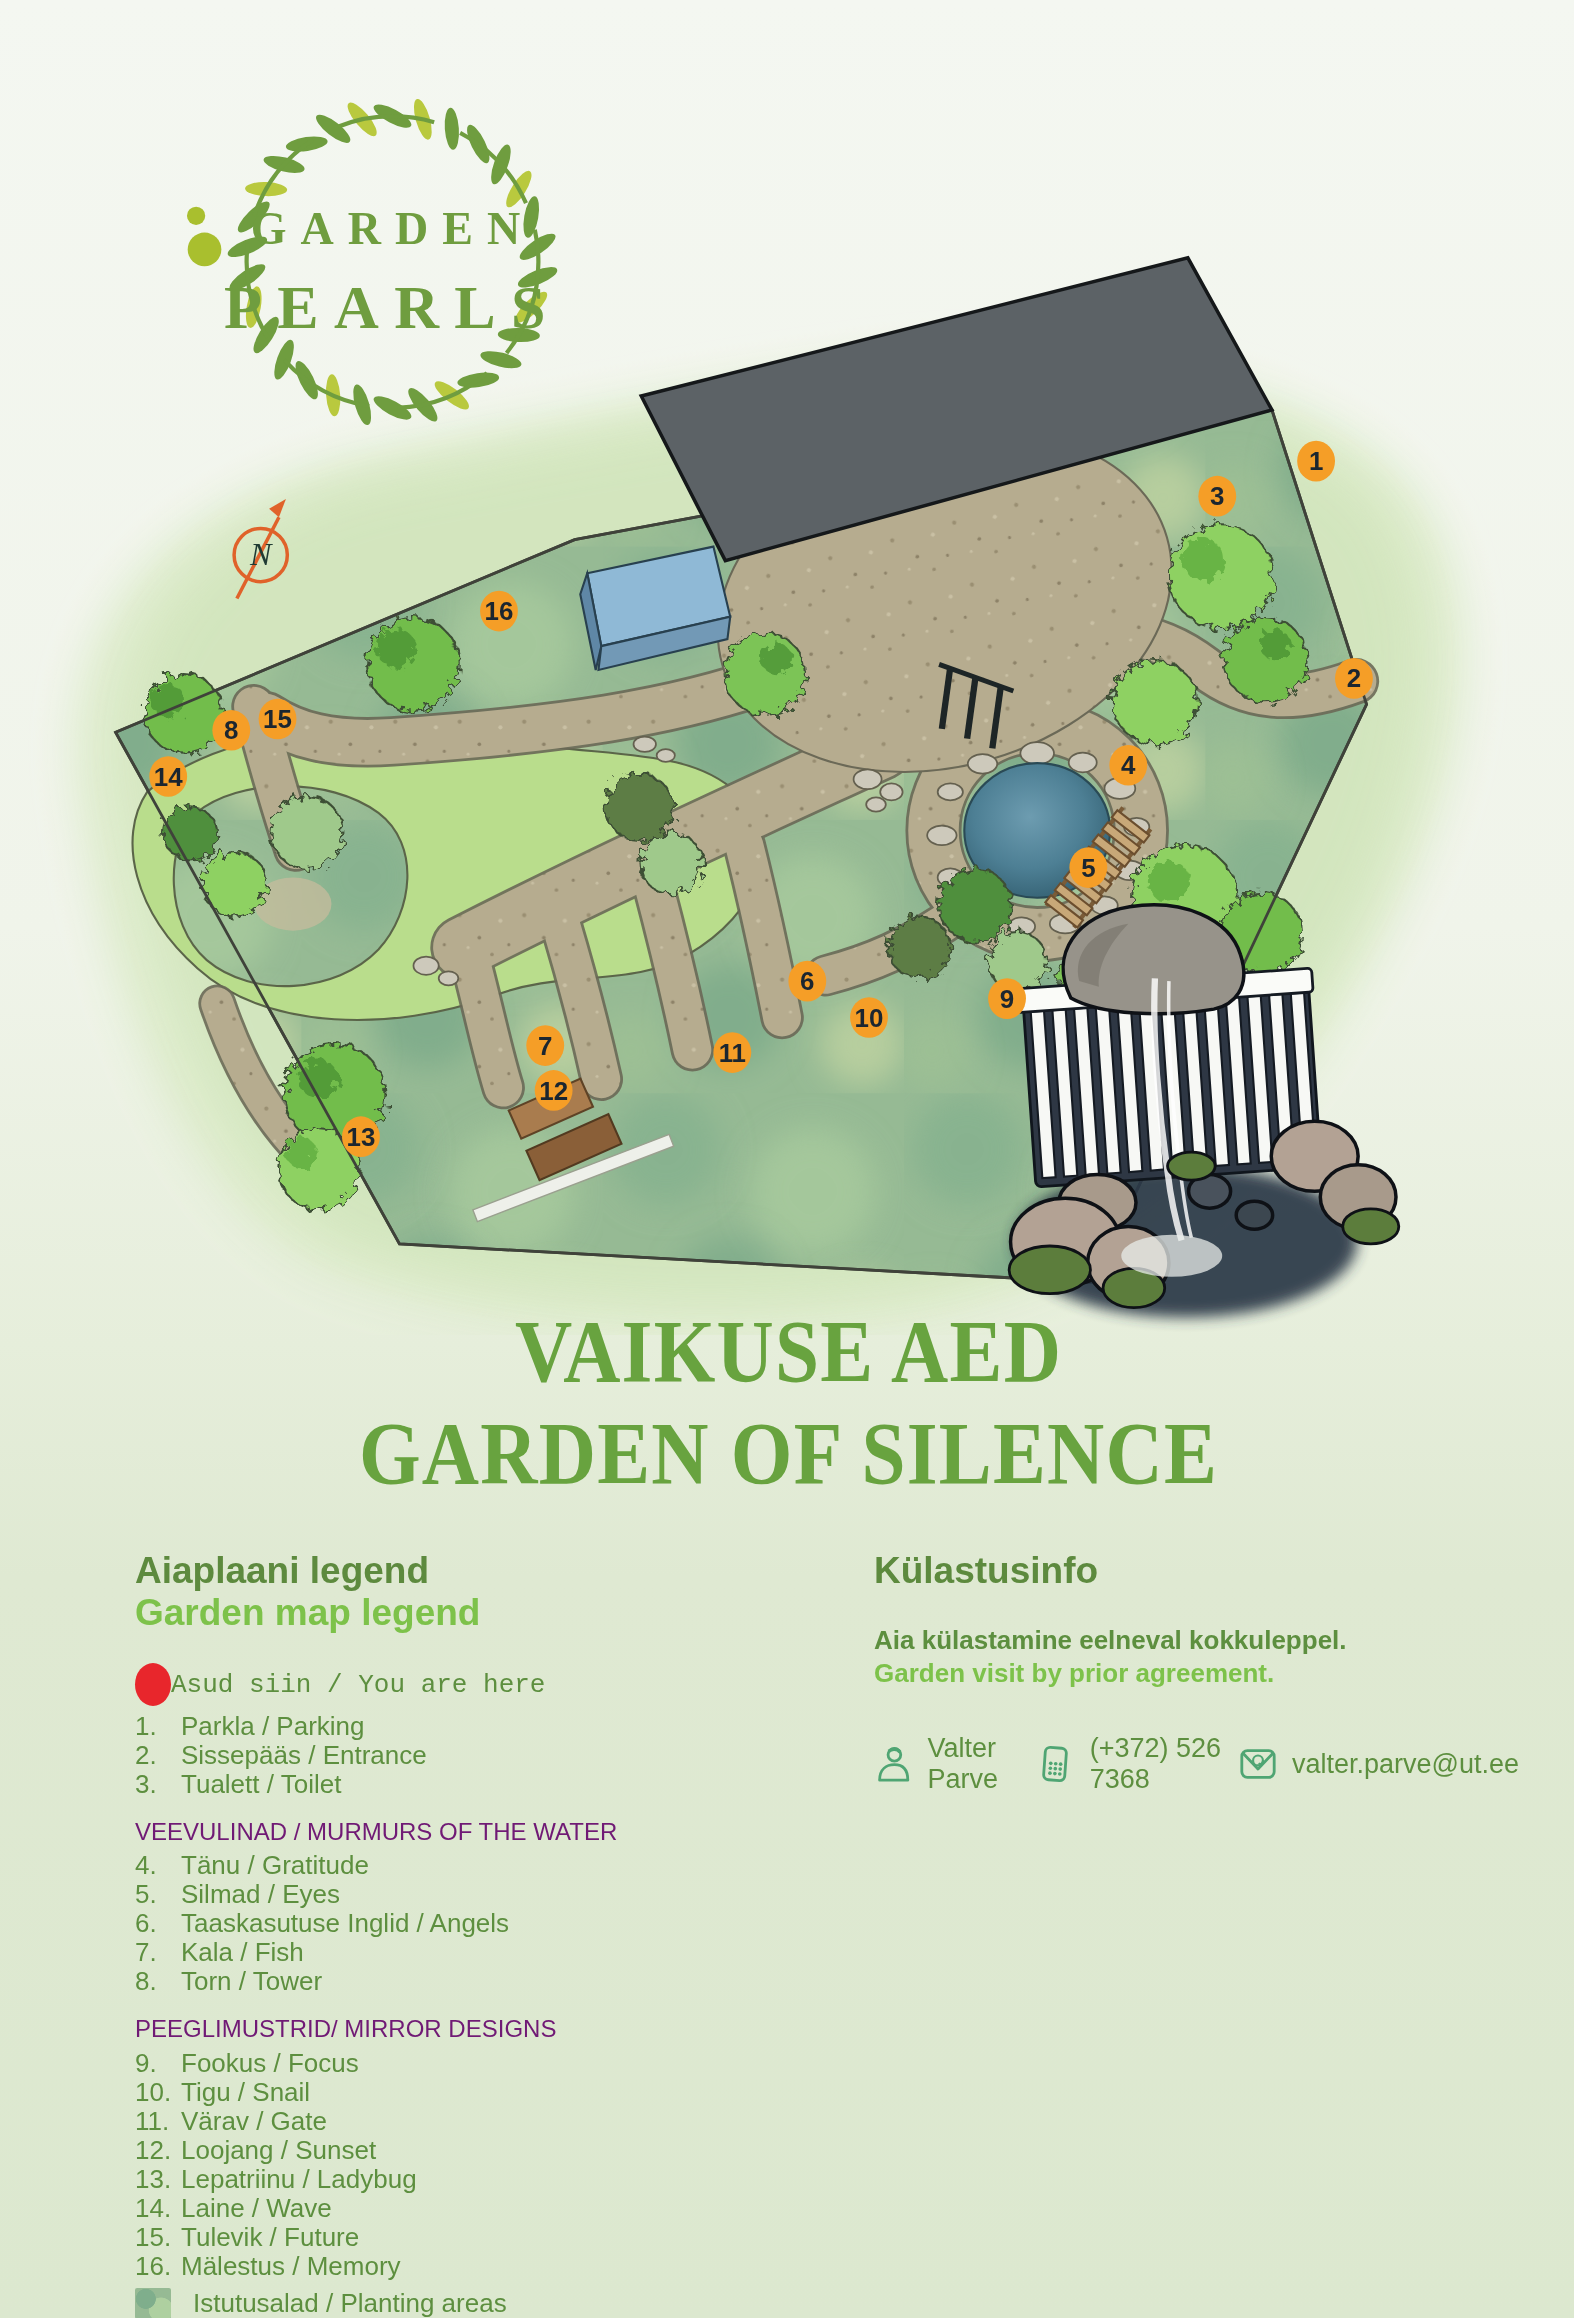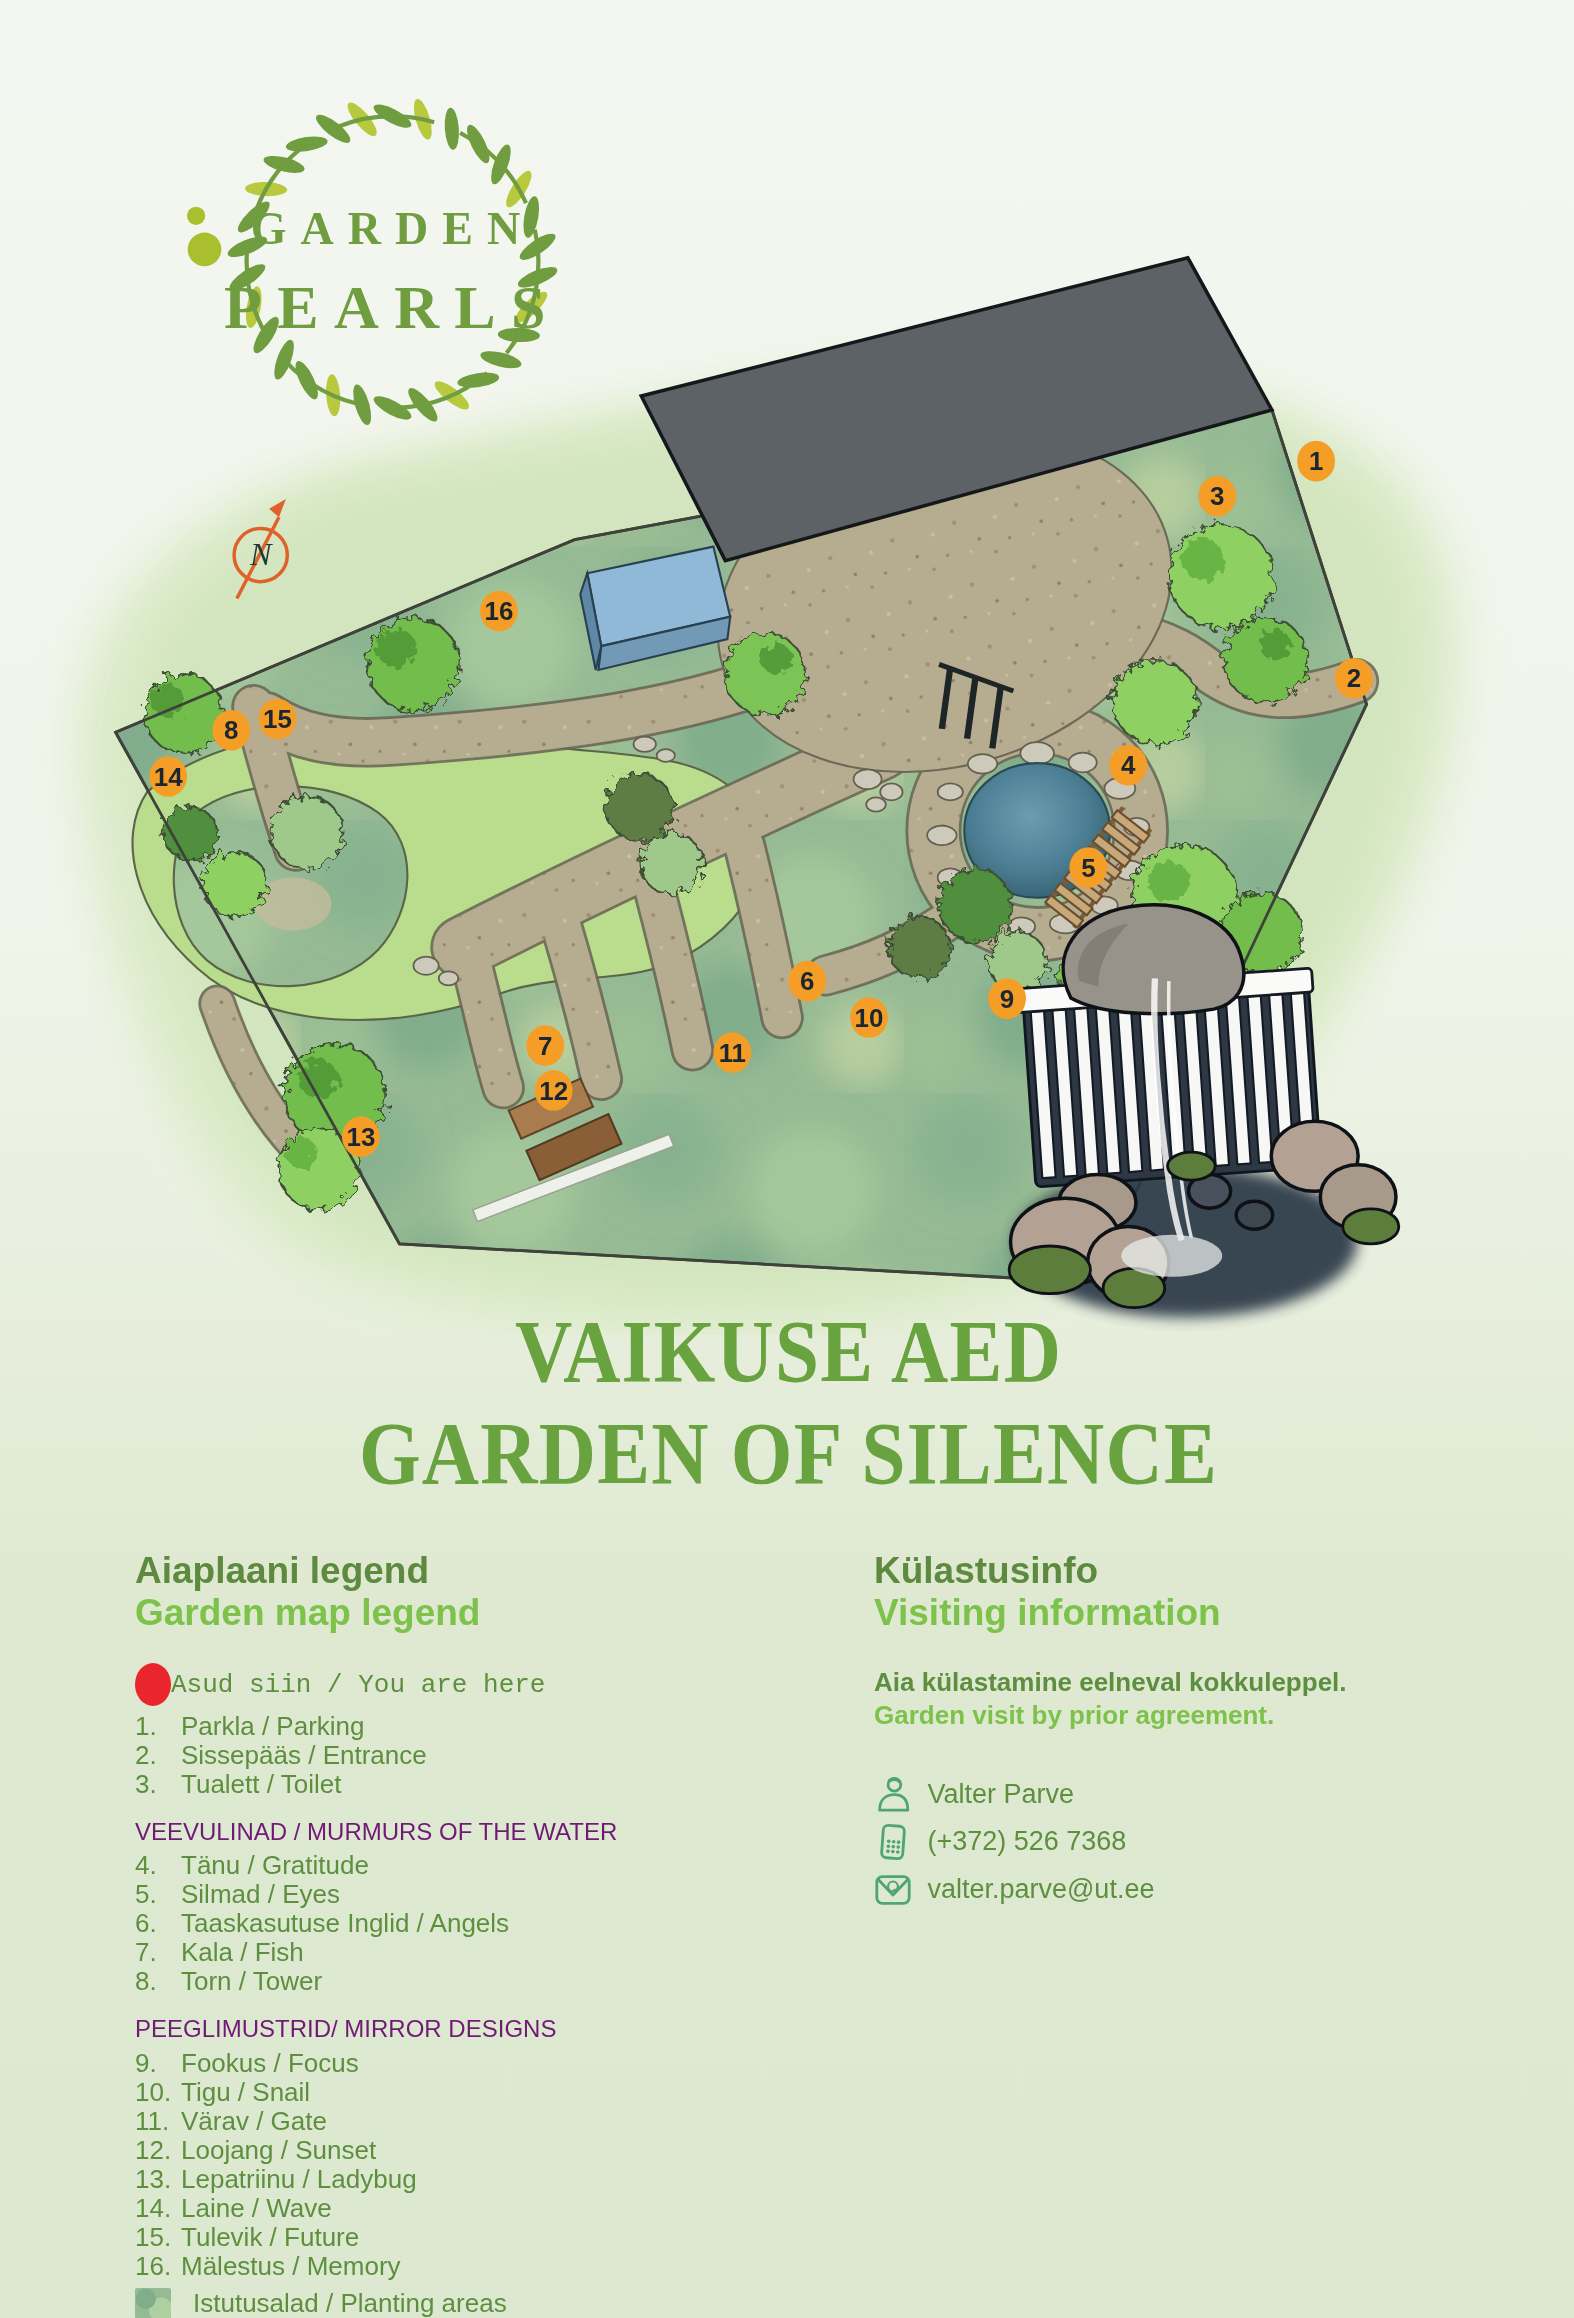--- a/index.html
+++ b/index.html
@@ -35,21 +35,21 @@
   .leg-num{width:46px;flex:0 0 auto;}
   .leg-group{font-size:24px;line-height:29px;color:#701a75;margin-top:18px;margin-bottom:4.2px;}
   .planting-row{display:flex;align-items:center;gap:14px;margin-top:7px;}
   .planting-swatch{width:36px;height:31px;flex:0 0 auto;border-radius:2.1px;
     background:radial-gradient(circle at 30% 35%,#7fae8c 0 30%,transparent 32%),
                radial-gradient(circle at 72% 70%,#aed0a0 0 35%,transparent 37%),
                #96ba94;}
   .planting-label{font-size:26px;color:#5d8f3f;margin-left:8px;}
   .visit-note1{margin-top:32px;font-size:26px;line-height:33px;color:#5d8f3f;font-weight:bold;}
   .visit-note2{font-size:26px;line-height:33px;color:#7dc24a;font-weight:bold;}
-  .contacts{margin-top:43px;display:flex;flex-direction:column;gap:9.8px;}
+  .contacts{margin-top:43px;display:flex;flex-direction:row;gap:9.8px;}
   .contact-row{display:flex;align-items:center;gap:15.4px;}
   .contact-row svg{flex:0 0 auto;}
   .contact-text{font-size:27px;color:#5d8f3f;}
 </style>
 </head>
 <body>
 
 <div class="page">
 
   <svg class="map-svg" width="1574" height="1335" viewBox="0 0 2246 1905">
@@ -494,21 +494,20 @@
       </div>
 
     <div class="planting-row">
       <span class="planting-swatch"></span>
       <span class="planting-label">Istutusalad / Planting areas</span>
     </div>
   </div>
 
   <div class="visit-col">
     <div class="h-primary">Külastusinfo</div>
-    <div class="h-secondary">Visiting information</div>
 
     <div class="visit-note1">Aia külastamine eelneval kokkuleppel.</div>
     <div class="visit-note2">Garden visit by prior agreement.</div>
 
     <div class="contacts">
       <div class="contact-row">
         <svg width="38" height="38" viewBox="0 0 54 54" fill="none" stroke="#4fa573" stroke-width="4">
           <circle cx="29" cy="14" r="9"></circle>
           <path d="M 8,50 C 8,34 18,28 29,28 C 40,28 48,34 48,50 Z" stroke-linejoin="round"></path>
           <path d="M 21,9 C 25,5 33,5 37,10" stroke-width="5"></path>

